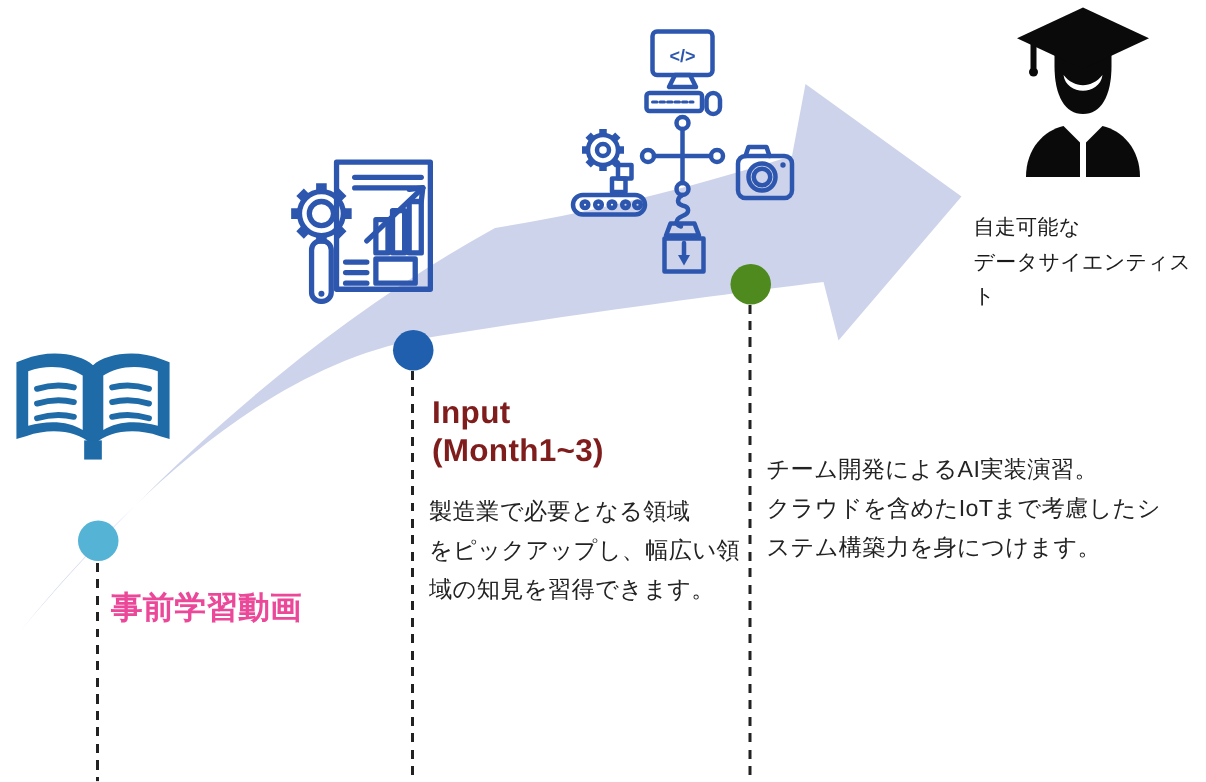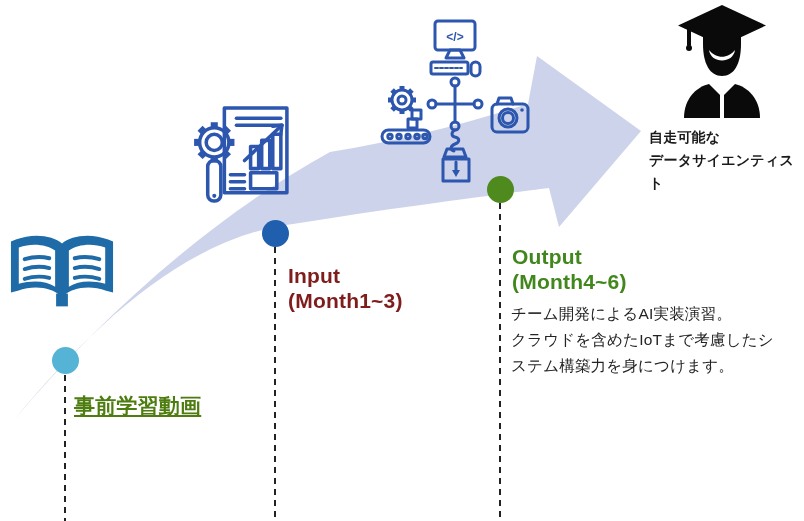--- a/index.html
+++ b/index.html
@@ -14,22 +14,22 @@
   }
   .stage-title{
     position:absolute;font-weight:bold;font-size:21px;line-height:25px;
     white-space:pre-line;z-index:5;letter-spacing:0.2px;
   }
   .stage-body{
     position:absolute;font-size:15.5px;line-height:26px;color:#232323;
     white-space:pre-line;z-index:5;letter-spacing:0.2px;
   }
   .goal-label{
-    position:absolute;left:649px;top:126px;font-size:14px;line-height:23px;
-    white-space:pre-line;z-index:5;letter-spacing:0.2px;font-weight:bold;
+    position:absolute;left:649px;top:140px;font-size:14px;line-height:23px;
+    white-space:pre-line;z-index:5;letter-spacing:0.2px;
   }
   svg{display:block;}
   .icon-layer{position:absolute;z-index:3;}
   #arrow-svg{position:absolute;left:0;top:0;z-index:1;}
 </style>
 </head>
 <body>
 
 <div id="canvas">
 
@@ -157,27 +157,28 @@
   </svg>
 
   <div class="dot" style="left: 52px; top: 347px; background: rgb(85, 179, 214);"></div>
   <div class="dot" style="left: 262px; top: 220px; background: rgb(31, 95, 174);"></div>
   <div class="dot" style="left: 487px; top: 176px; background: rgb(79, 138, 30);"></div>
 
   <div class="dashline" style="left:64px;top:375px;height:146px"></div>
   <div class="dashline" style="left:274px;top:247px;height:274px"></div>
   <div class="dashline" style="left:499px;top:203px;height:318px"></div>
 
-  <div class="stage-title" style="left: 74px; top: 393px; color: #4d7c0f; text-decoration: underline;">事前学習動画</div>
+  <div class="stage-title" style="left: 74px; top: 393px; color: #ec4899;">事前学習動画</div>
 
   <div class="stage-title" style="left: 288px; top: 263px; color: #7f1d1d;">Input
 (Month1~3)</div>
+  <div class="stage-body" style="left:286px;top:329px;width:215px">製造業で必要となる領域
+をピックアップし、幅広い領
+域の知見を習得できます。</div>
 
-  <div class="stage-title" style="left: 512px; top: 244px; color: rgb(65, 135, 28);">Output
-(Month4~6)</div>
   <div class="stage-body" style="left:511px;top:301px;width:300px">チーム開発によるAI実装演習。
 クラウドを含めたIoTまで考慮したシ
 ステム構築力を身につけます。</div>
 
   <div class="goal-label" style="color: rgb(26, 26, 26);">自走可能な
 データサイエンティスト</div>
 
 </div>
 
 </body></html>

